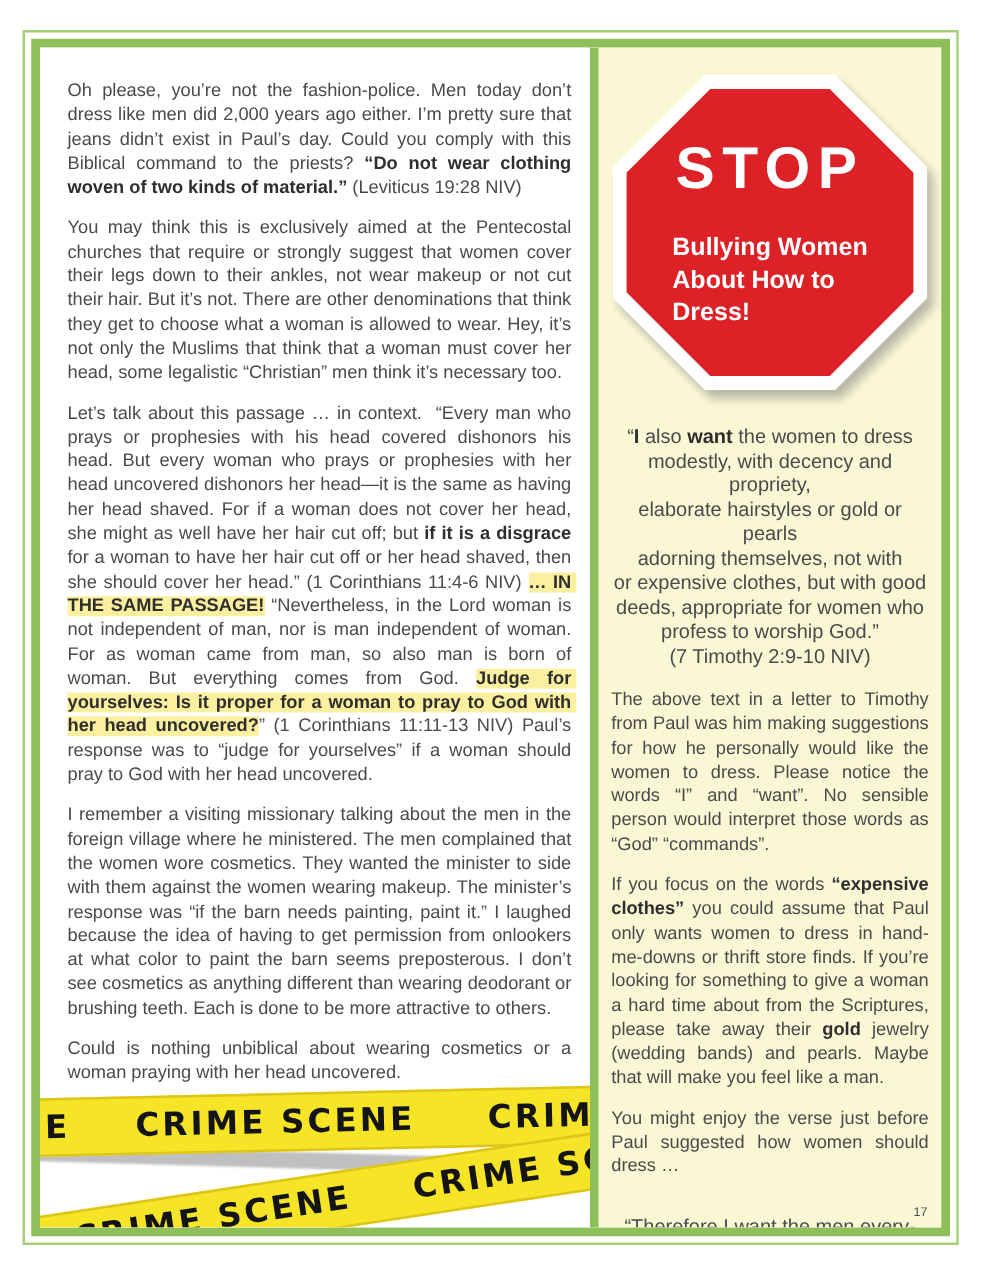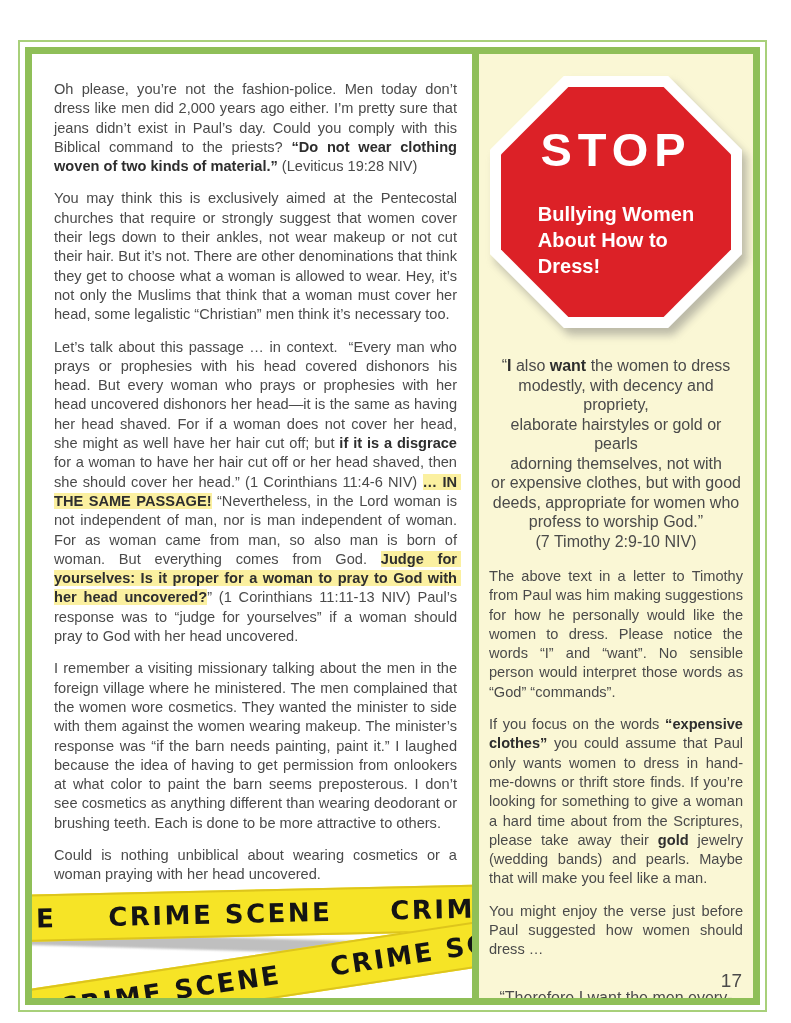--- a/index.html
+++ b/index.html
@@ -10,21 +10,21 @@
     --tape_yellow:#F6E426;
     --tape_edge:#DDC51C;
     --highlight:#FBF0A0;
     --text:#4a4a4a;
     --text_bold:#2e2e2e;
   }
   *{margin:0;padding:0;box-sizing:border-box}
   body{background:#ffffff;width:791px;height:1023px;position:relative;
        font-family:"Liberation Sans",sans-serif;color:var(--text);}
   .canvas{position:absolute;left:0;top:0;width:791px;height:1023px;background:#fff;}
-  .frame-outer{position:absolute;left:18px;top:40px;width:749px;height:972px;
+  .frame-outer{position:absolute;left:18px;top:24px;width:749px;height:972px;
     border:2px solid var(--border_green_light);padding:5px;}
   .frame-inner{width:100%;height:100%;border:7px solid var(--border_green);
     display:flex;overflow:hidden;}
   .col-left{width:440px;background:#ffffff;position:relative;overflow:hidden;
     padding:26px 15px 0 22px;}
   .divider{width:7px;background:var(--border_green);flex:none;}
   .col-right{flex:1;background:var(--panel_yellow);position:relative;
     padding:0 10px;overflow:hidden;}
   .para{font-size:14.6px;line-height:19.3px;text-align:justify;margin:0 0 13px 0;}
   .para span{white-space:pre-wrap;}
@@ -36,21 +36,21 @@
   .octagon{clip-path:polygon(29.3% 0,70.7% 0,100% 29.3%,100% 70.7%,70.7% 100%,29.3% 100%,0 70.7%,0 29.3%);}
   .sign-white{position:absolute;inset:0;background:#ffffff;}
   .sign-red{position:absolute;inset:11px;background:var(--stop_red);
     display:flex;flex-direction:column;align-items:center;justify-content:center;}
   .sign-title{color:#fff;font-weight:700;font-size:47px;letter-spacing:6px;line-height:50px;margin-bottom:26px;}
   .sign-sub{color:#fff;font-weight:700;font-size:20px;line-height:26px;text-align:left;}
   
   .quote{text-align:center;font-size:16px;line-height:19.5px;margin:28px 2px 16px;}
   .quote2{margin-bottom:0;}
   .qline{white-space:pre-wrap;}
-  .page-num{position:absolute;right:11px;bottom:6px;font-size:19px;color:var(--text);}
+  .page-num{position:absolute;right:11px;bottom:6px;font-size:10px;color:var(--text);}
   
   .tape{position:absolute;background:var(--tape_yellow);
     border-top:2px solid var(--tape_edge);border-bottom:2px solid var(--tape_edge);
     display:flex;align-items:center;white-space:nowrap;
     font-family:"DejaVu Sans",sans-serif;font-weight:700;color:#141414;}
   .tape span{display:inline-block;}
   .tape-top{left:-12px;top:835px;width:520px;height:47px;transform:rotate(-1.3deg);
     font-size:26px;letter-spacing:2.5px;}
   .tape-top .seg0{margin-left:16px;}
   .tape-top .seg1{margin-left:52px;}

